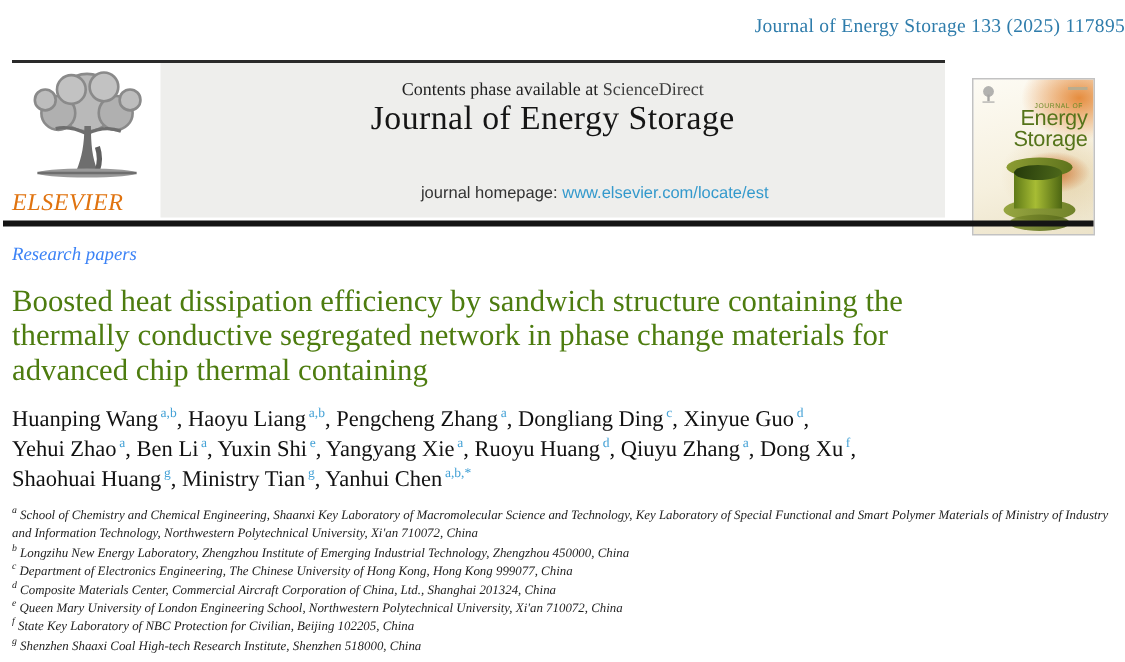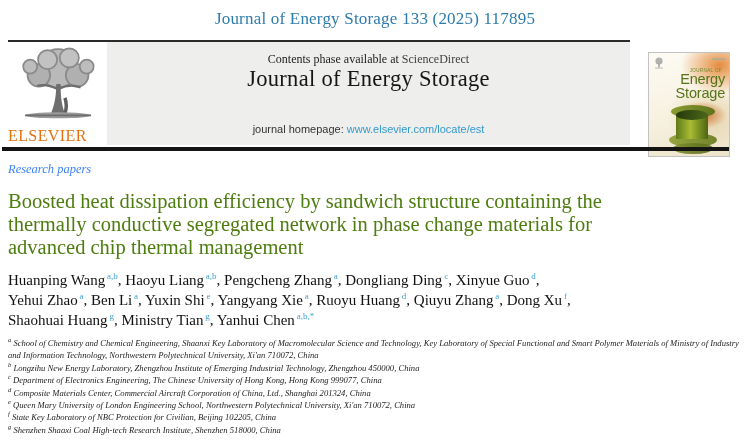--- a/index.html
+++ b/index.html
@@ -1,34 +1,34 @@
 <!DOCTYPE html>
 <html><head>
 <meta charset="utf-8">
 <style>
   html,body{margin:0;padding:0;background:#fff;}
   .page{position:relative;width:750px;height:441px;background:#fff;overflow:hidden;
         font-family:"Liberation Serif", serif;color:#1a1a1a;}
 
   
-  .citation{position:absolute;top:9px;left:0;width:100%;text-align:center;
-            font-size:17px;letter-spacing:.2px;}
+  .citation{position:absolute;top:9px;left:0;width:100%;text-align:right;
+            font-size:13px;letter-spacing:.2px;}
 
   
   .rule-top{position:absolute;left:8px;top:40px;width:622px;height:2px;background:#2a2a2a;}
   .logo-block{position:absolute;left:8px;top:44px;width:99px;height:101px;background:#fff;}
   .logo-tree{display:block;margin:0 auto;}
   .elsevier-word{position:absolute;bottom:0;left:0;width:100%;text-align:left;
-                 font-size:16px;letter-spacing:.4px;font-family:"Liberation Serif",serif;}
+                 font-size:16px;letter-spacing:.4px;font-family:"Liberation Serif",serif;font-style:italic;}
 
   .banner{position:absolute;left:107px;top:42px;width:523px;height:103px;background:#eeeeec;}
   .banner-contents{position:absolute;top:10px;width:100%;text-align:center;font-size:12px;color:#222;}
   .banner-title{position:absolute;top:24px;width:100%;text-align:center;font-size:22.5px;color:#151515;letter-spacing:.3px;}
   .banner-homepage{position:absolute;top:81px;width:100%;text-align:center;font-size:11px;
-                   font-family:"Liberation Sans",sans-serif;color:#333;}
+                   font-family:"Liberation Sans",sans-serif;color:#333;padding-left:28px;}
 
   
   .cover{position:absolute;left:648px;top:52px;width:80px;height:103px;border:1px solid #c2c2c2;
          background:
            radial-gradient(ellipse 55px 40px at 88% 12%, rgba(226,122,32,.85), rgba(226,122,32,0) 70%),
            radial-gradient(ellipse 60px 45px at 75% 62%, rgba(196,150,60,.30), rgba(196,150,60,0) 70%),
            linear-gradient(165deg,#fdfbf4 0%,#f6f0de 60%,#ece3c9 100%);
          overflow:hidden;font-family:"Liberation Sans",sans-serif;}
   .cover-tree{position:absolute;top:4px;left:5px;opacity:.75;}
   .cover-issue-mark{position:absolute;top:5px;right:4px;width:13px;height:2px;background:#b9ac8e;}
@@ -117,21 +117,21 @@
     </div>
   </div>
 
   <div class="rule-thick"></div>
 
   <div class="content">
     <div class="section-label">Research papers</div>
     <div class="article-title">
         <div>Boosted heat dissipation efficiency by sandwich structure containing the</div>
         <div>thermally conductive segregated network in phase change materials for</div>
-        <div>advanced chip thermal management</div>
+        <div>advanced chip thermal containing</div>
       </div>
     <div class="authors">
         <div><span>Huanping Wang</span><sup style="color: rgb(69, 162, 214);"> a,b</sup>, <span>Haoyu Liang</span><sup style="color: rgb(69, 162, 214);"> a,b</sup>, <span>Pengcheng Zhang</span><sup style="color: rgb(69, 162, 214);"> a</sup>, <span>Dongliang Ding</span><sup style="color: rgb(69, 162, 214);"> c</sup>, <span>Xinyue Guo</span><sup style="color: rgb(69, 162, 214);"> d</sup>,</div>
         <div><span>Yehui Zhao</span><sup style="color: rgb(69, 162, 214);"> a</sup>, <span>Ben Li</span><sup style="color: rgb(69, 162, 214);"> a</sup>, <span>Yuxin Shi</span><sup style="color: rgb(69, 162, 214);"> e</sup>, <span>Yangyang Xie</span><sup style="color: rgb(69, 162, 214);"> a</sup>, <span>Ruoyu Huang</span><sup style="color: rgb(69, 162, 214);"> d</sup>, <span>Qiuyu Zhang</span><sup style="color: rgb(69, 162, 214);"> a</sup>, <span>Dong Xu</span><sup style="color: rgb(69, 162, 214);"> f</sup>,</div>
         <div><span>Shaohuai Huang</span><sup style="color: rgb(69, 162, 214);"> g</sup>, <span>Ministry Tian</span><sup style="color: rgb(69, 162, 214);"> g</sup>, <span>Yanhui Chen</span><sup style="color: rgb(69, 162, 214);"> a,b,*</sup></div>
       </div>
     <div class="affils">
         <div><sup>a</sup> School of Chemistry and Chemical Engineering, Shaanxi Key Laboratory of Macromolecular Science and Technology, Key Laboratory of Special Functional and Smart Polymer Materials of Ministry of Industry and Information Technology, Northwestern Polytechnical University, Xi'an 710072, China</div>
         <div><sup>b</sup> Longzihu New Energy Laboratory, Zhengzhou Institute of Emerging Industrial Technology, Zhengzhou 450000, China</div>
         <div><sup>c</sup> Department of Electronics Engineering, The Chinese University of Hong Kong, Hong Kong 999077, China</div>

